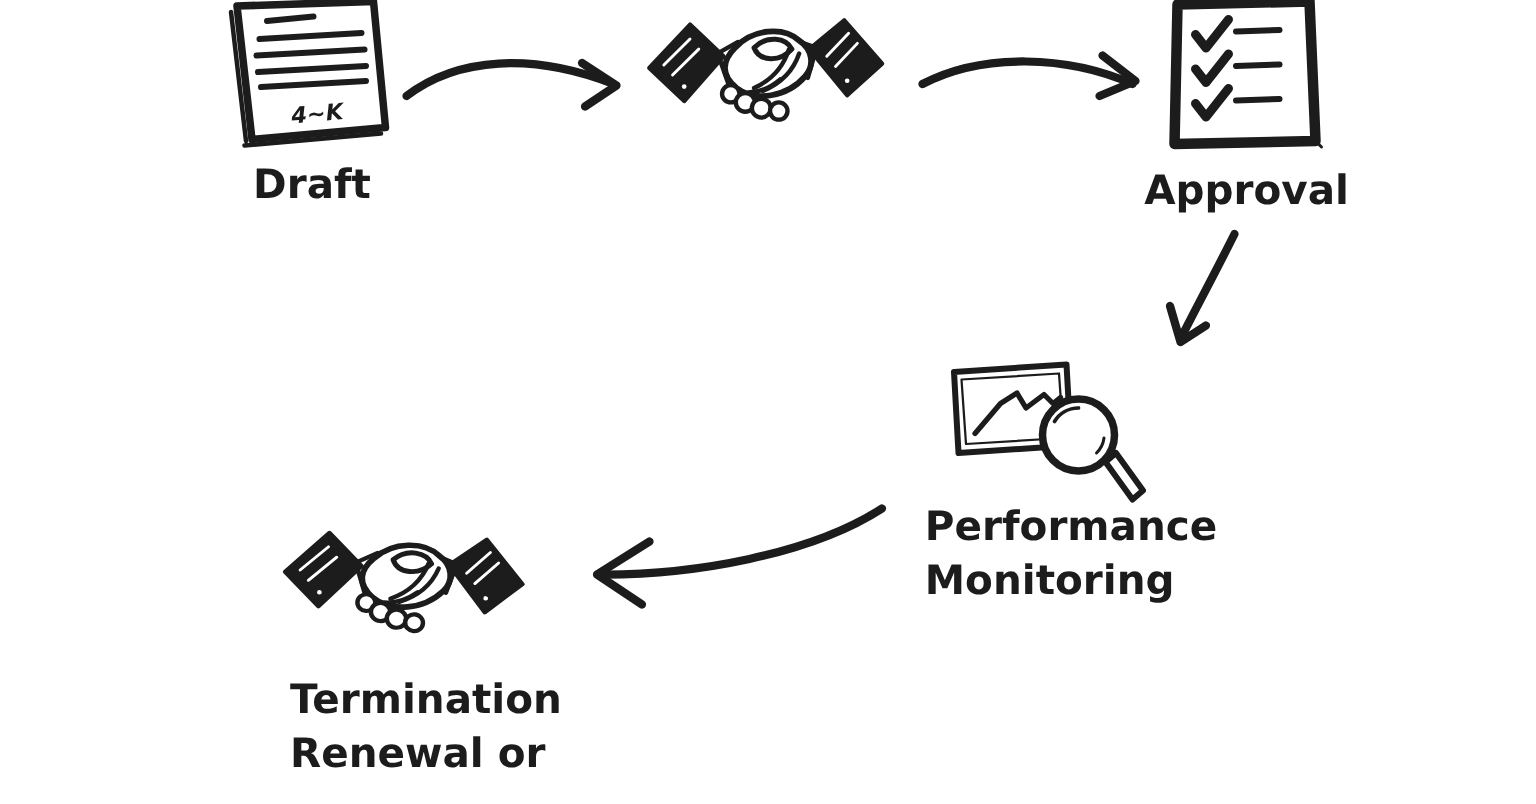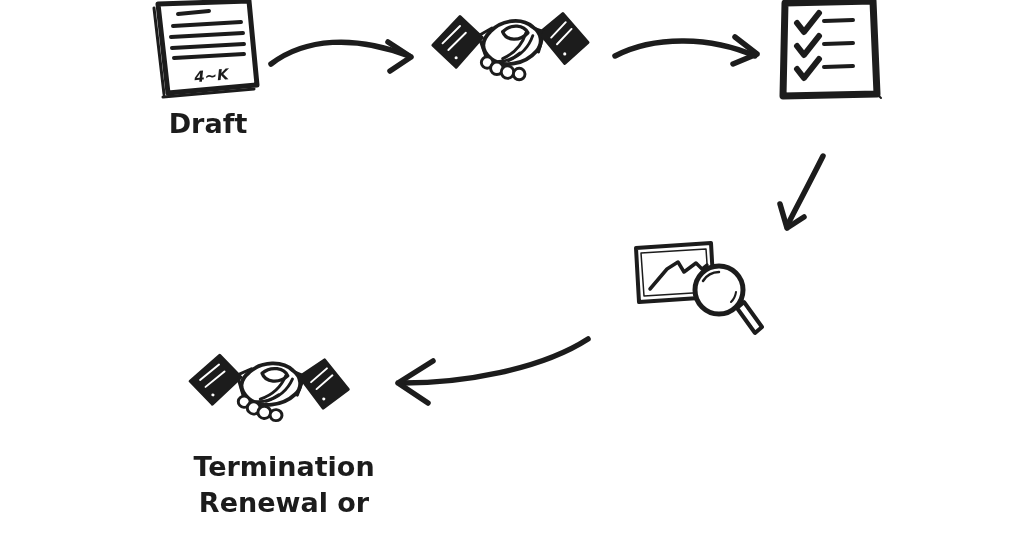--- a/index.html
+++ b/index.html
@@ -11,21 +11,21 @@
   }
   svg.layer { position:absolute; left:0; top:0; }
   
   .s  { stroke:var(--ink); fill:none; stroke-linecap:round; stroke-linejoin:round; }
   .f  { fill:var(--ink); stroke:var(--ink); stroke-linejoin:round; }
   .w  { fill:var(--paper); stroke:var(--ink); stroke-linecap:round; stroke-linejoin:round; }
   .wl { stroke:var(--paper); fill:none; stroke-linecap:round; }
   .sig { font: italic bold 15px "DejaVu Sans", sans-serif; fill:var(--ink); }
   .node-label {
     position:absolute; transform:translateX(-50%);
-    text-align:center; color:var(--ink);
+    color:var(--ink);
     font-weight:bold; font-size:27px; line-height:36px;
     white-space:nowrap; letter-spacing:0;
   }
 </style>
 </head>
 <body>
 
 <div class="canvas">
 
   <svg class="layer" width="1024" height="536" viewBox="0 0 1024 536">
@@ -114,20 +114,27 @@
     </g>
 
     <use href="#handshake" transform="translate(188,340) rotate(4) scale(0.99,0.93)"></use>
   </svg>
 
   <div class="node-label" style="left:208px; top:106px">
     <div>Draft</div>
   </div>
 
 
+  <div class="node-label" style="left:831px; top:110px">
+    <div>Approval</div>
+  </div>
 
+  <div class="node-label" style="left:714px; top:334px">
+    <div>Performance</div>
+    <div>Monitoring</div>
+  </div>
 
   <div class="node-label" style="left:284px; top:449px">
     <div>Termination</div>
     <div>Renewal or</div>
   </div>
 
 </div>
 
 </body></html>

